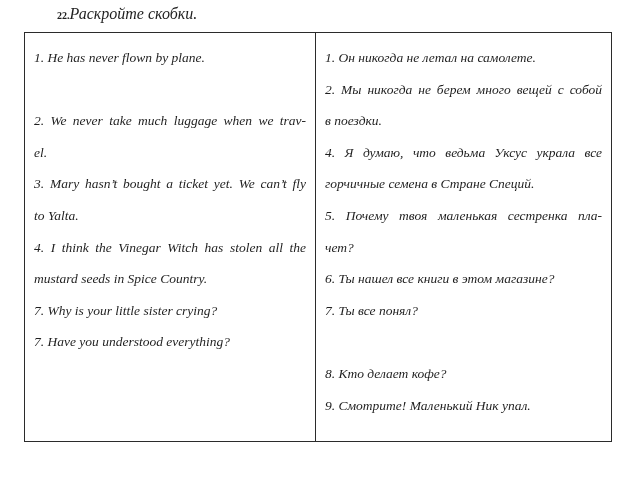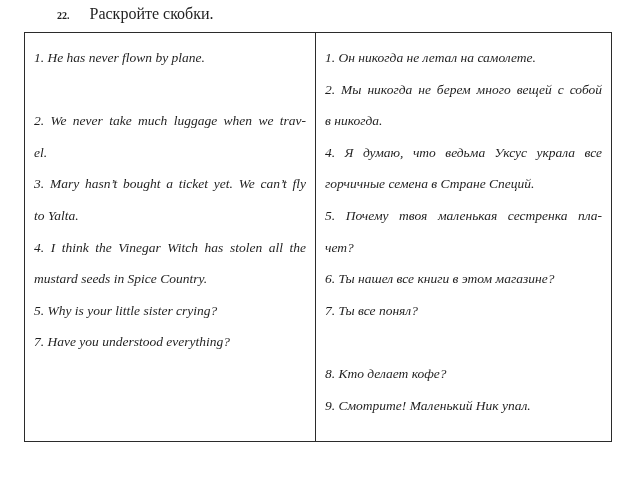--- a/index.html
+++ b/index.html
@@ -21,22 +21,23 @@
     top: 5px;
     font-size: 15px;
     white-space: nowrap;
   }
   .heading .num {
     font-weight: bold;
     font-style: normal;
     font-size: 10px;
   }
   .heading .title-text {
+    font-style: italic;
     font-size: 16px;
-    margin-left: 20px;
+    margin-left: 0;
   }
   .exercise-table {
     position: absolute;
     left: 24px;
     top: 32px;
     width: 588px;
     height: 410px;
     border: 1.5px solid #2b2b2b;
     box-sizing: border-box;
     display: flex;
@@ -89,33 +90,33 @@
       </div>
       <div>
         <div class="line fill">3. Mary hasn’t bought a ticket yet. We can’t fly</div>
         <div class="line">to Yalta.</div>
       </div>
       <div>
         <div class="line fill">4. I think the Vinegar Witch has stolen all the</div>
         <div class="line">mustard seeds in Spice Country.</div>
       </div>
       <div>
-        <div class="line">5. Why is your little sister crying?</div>
+        <div class="line">7. Why is your little sister crying?</div>
       </div>
       <div>
         <div class="line">7. Have you understood everything?</div>
       </div>
     </div>
   <div class="col col-right" id="col-right">
       <div>
         <div class="line">1. Он никогда не летал на самолете.</div>
       </div>
       <div>
         <div class="line fill">2. Мы никогда не берем много вещей с собой</div>
-        <div class="line">в никогда.</div>
+        <div class="line">в поездки.</div>
       </div>
       <div>
         <div class="line fill">4. Я думаю, что ведьма Уксус украла все</div>
         <div class="line">горчичные семена в Стране Специй.</div>
       </div>
       <div>
         <div class="line fill">5. Почему твоя маленькая сестренка пла-</div>
         <div class="line">чет?</div>
       </div>
       <div>

